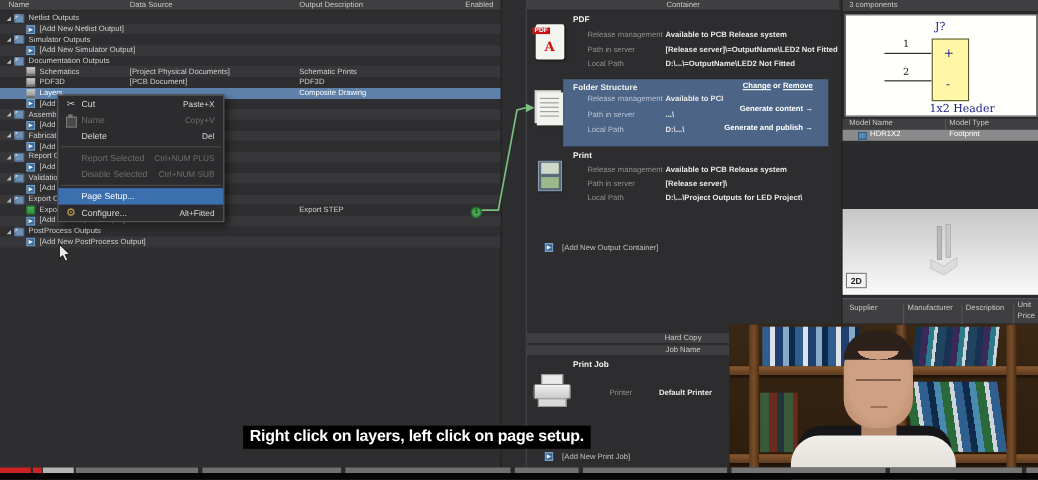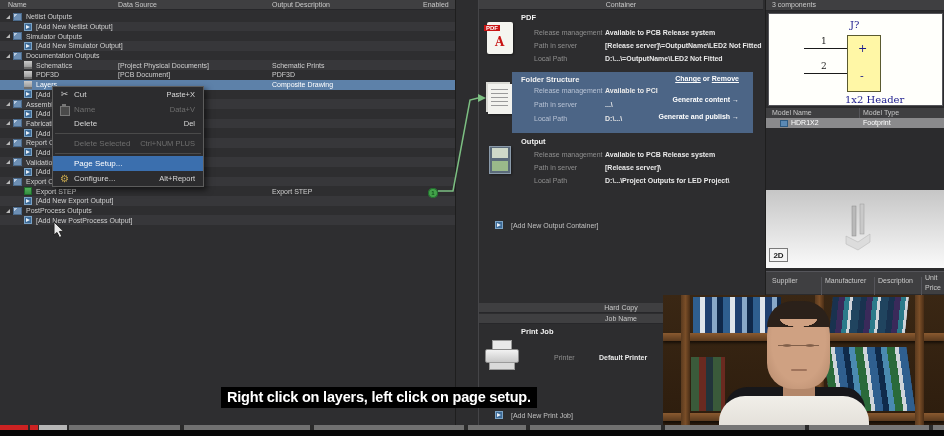--- a/index.html
+++ b/index.html
@@ -276,21 +276,21 @@
       <div class="fld-value" style="left:93px; top:15px;">Available to PCI</div>
       <div class="gen-link" style="top:24px;">Generate content →</div>
       <div class="fld-label" style="left:22px; top:29px;">Path in server</div>
       <div class="fld-value" style="left:93px; top:29px;">...\</div>
       <div class="gen-link" style="top:41px;">Generate and publish →</div>
       <div class="fld-label" style="left:22px; top:43px;">Local Path</div>
       <div class="fld-value" style="left:93px; top:43px;">D:\...\</div>
     </div>
 
     <div class="video-icon"></div>
-    <div class="sec-title" style="left:42px; top:137px;">Output</div>
+    <div class="sec-title" style="left:42px; top:137px;">Print</div>
     <div class="fld-label" style="left:55px; top:151px;">Release management</div>
     <div class="fld-value" style="left:126px; top:151px;">Available to PCB Release system</div>
     <div class="fld-label" style="left:55px; top:164px;">Path in server</div>
     <div class="fld-value" style="left:126px; top:164px;">[Release server]\</div>
     <div class="fld-label" style="left:55px; top:177px;">Local Path</div>
     <div class="fld-value" style="left:126px; top:177px;">D:\...\Project Outputs for LED Project\</div>
 
     <div class="addrow" style="left:16px; top:221px;">
       <span class="ic-add"></span>
       <span>[Add New Output Container]</span>
@@ -359,43 +359,48 @@
 
   <div class="menu">
     <div class="mitem">
         <span class="mi mi-cut"></span>
         <span class="mlab">Cut</span>
         <span class="msc">Paste+X</span>
       </div>
     <div class="mitem dis">
         <span class="mi mi-paste"></span>
         <span class="mlab">Name</span>
-        <span class="msc">Data+V</span>
+        <span class="msc">Copy+V</span>
       </div>
     <div class="mitem">
         <span class="mi"></span>
         <span class="mlab">Delete</span>
         <span class="msc">Del</span>
       </div>
     <div class="msep"></div>
     <div class="mitem dis">
         <span class="mi"></span>
-        <span class="mlab">Delete Selected</span>
+        <span class="mlab">Report Selected</span>
         <span class="msc">Ctrl+NUM PLUS</span>
+      </div>
+    <div class="mitem dis">
+        <span class="mi"></span>
+        <span class="mlab">Disable Selected</span>
+        <span class="msc">Ctrl+NUM SUB</span>
       </div>
     <div class="msep"></div>
     <div class="mitem hl">
         <span class="mi"></span>
         <span class="mlab">Page Setup...</span>
         <span class="msc"></span>
       </div>
     <div class="mitem">
         <span class="mi mi-config"></span>
         <span class="mlab">Configure...</span>
-        <span class="msc">Alt+Report</span>
+        <span class="msc">Alt+Fitted</span>
       </div>
   </div>
 
   <svg class="cursor" style="left:53px; top:221px;" width="13" height="18">
     <polygon points="1,1 1,14 4,11.5 6.5,16.5 8.8,15.3 6.4,10.5 10.5,10.2" fill="#e9e9e9" stroke="#222" stroke-width="1"></polygon>
   </svg>
 
   <div class="webcam">
     <div class="shelfback"></div>
     <div class="books bk1"></div>

